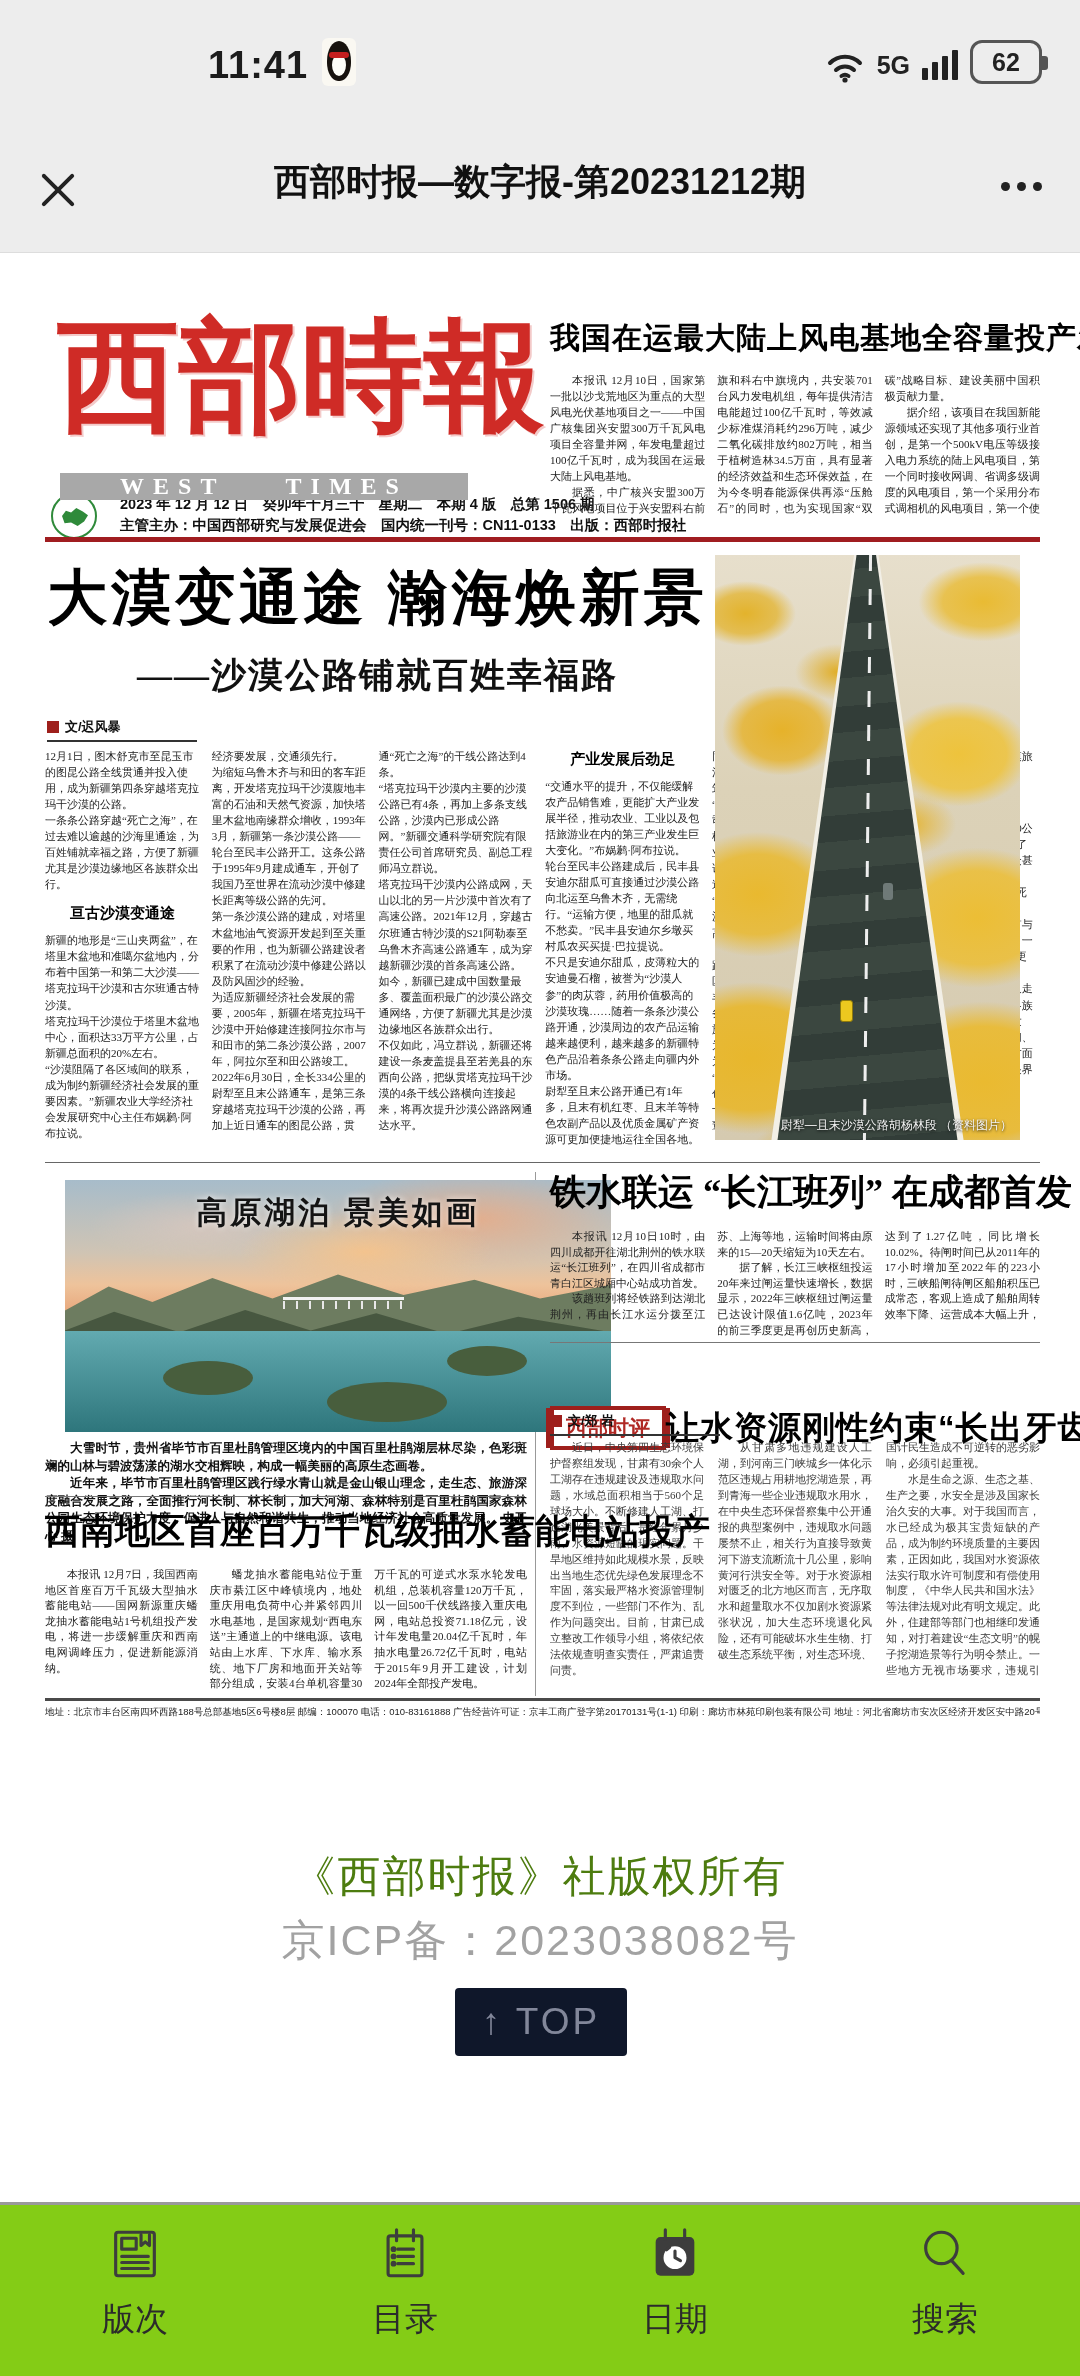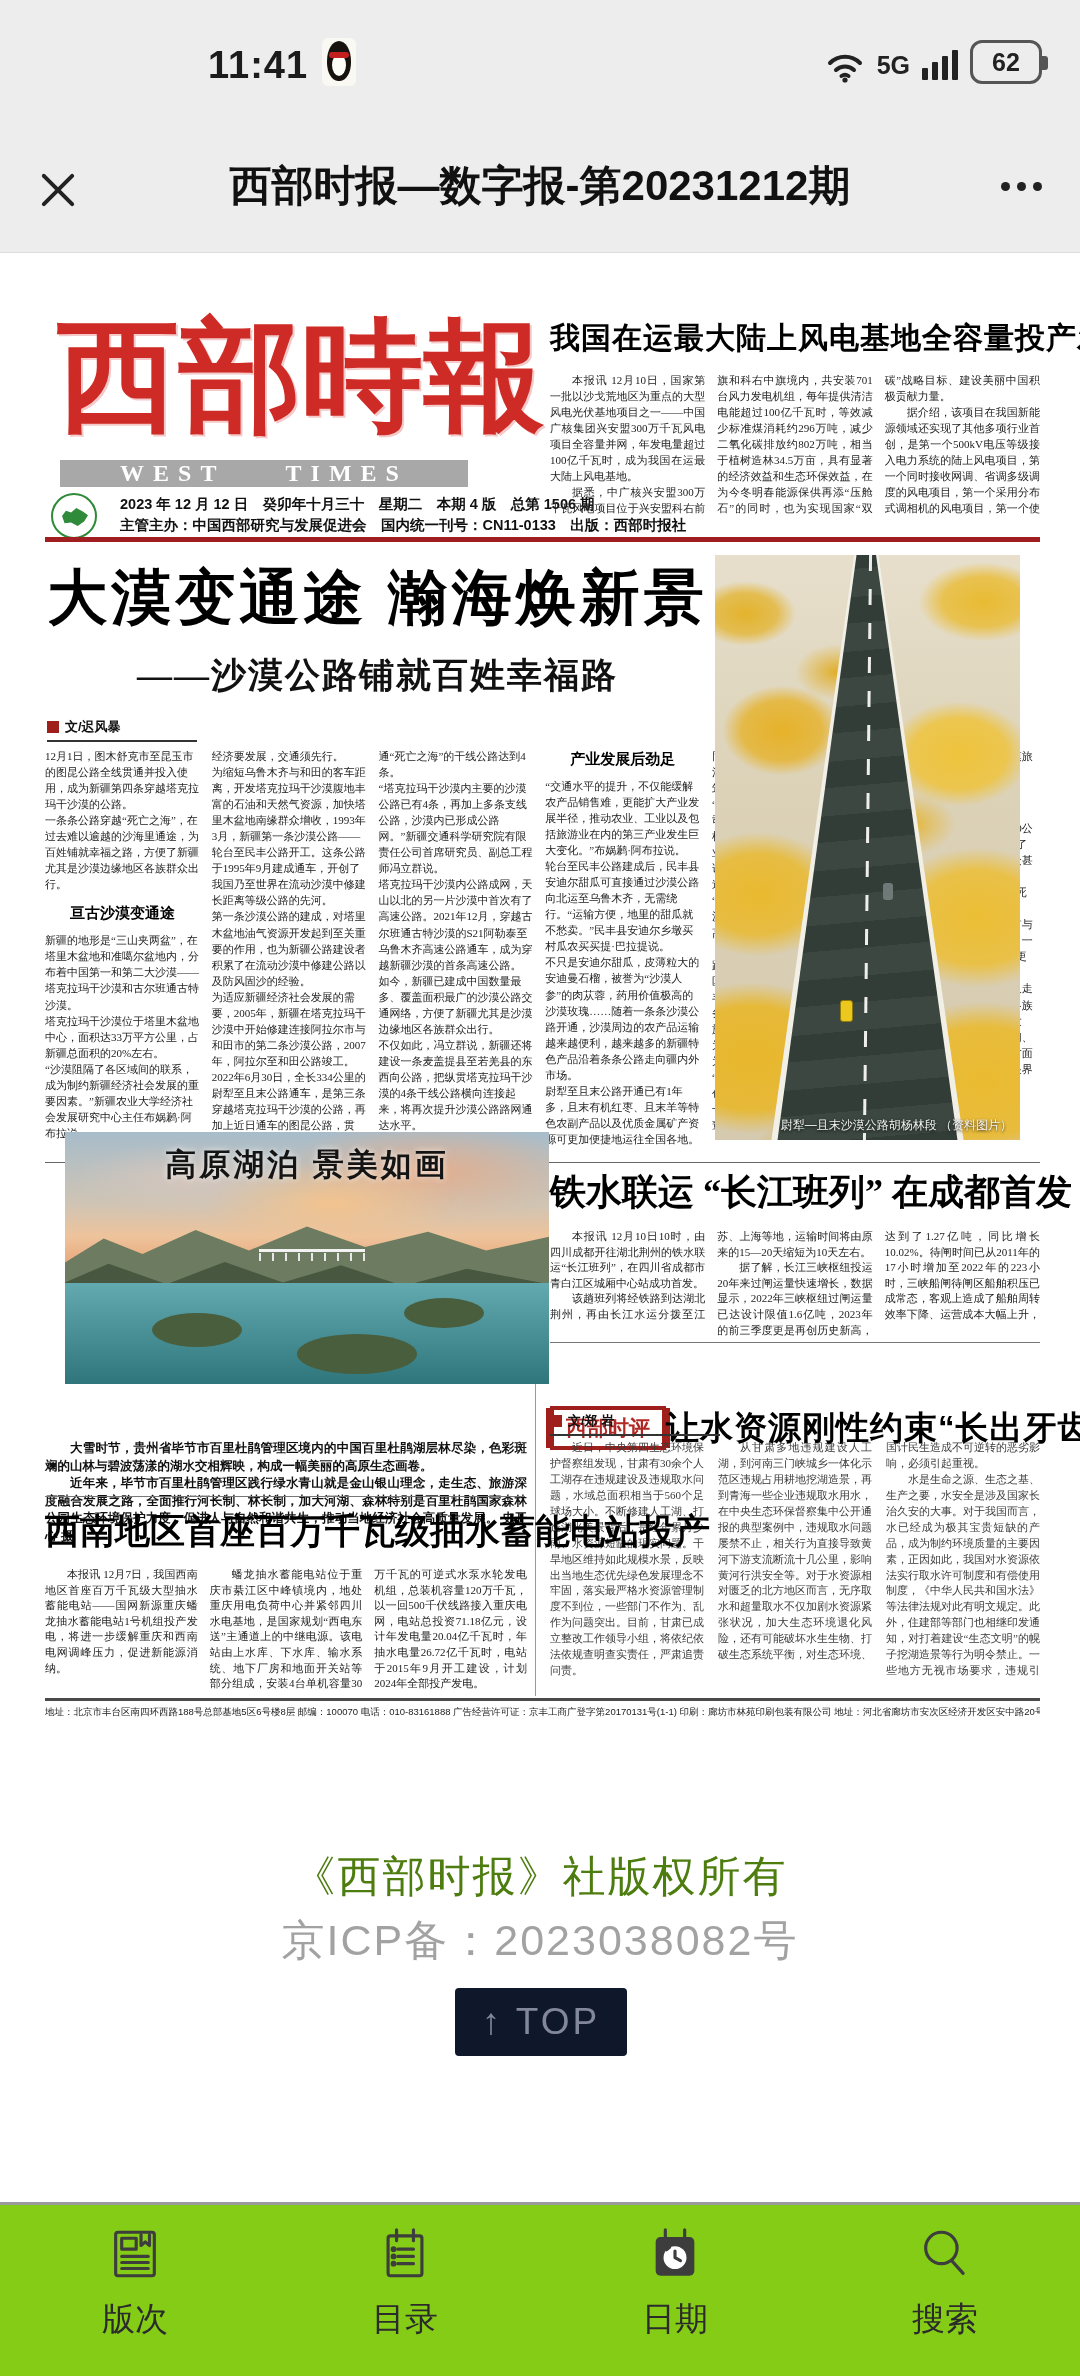--- a/index.html
+++ b/index.html
@@ -18,30 +18,30 @@
   .fiveg { font-size:25px; font-weight:700; color:#222; padding-bottom:4px; }
   .bars { display:flex; align-items:flex-end; gap:4px; padding-bottom:4px; }
   .bars i { display:block; width:6px; background:#222; border-radius:1px; }
   .battery { position:relative; width:72px; height:44px; border:3px solid #555; border-radius:12px; display:flex; align-items:center; justify-content:center; font-size:25px; font-weight:600; color:#222; background:#ededed; }
   .battery:after { content:""; position:absolute; right:-9px; top:13px; width:6px; height:14px; background:#555; border-radius:0 3px 3px 0; }
   .navrow { position:absolute; left:0; top:130px; width:1080px; height:120px; }
   .close { position:absolute; left:36px; top:38px; width:44px; height:44px; cursor:pointer; }
   .close i { position:absolute; left:0; top:20px; width:44px; height:4px; background:#222; border-radius:2px; }
   .close i:first-child { transform:rotate(45deg); }
   .close i:last-child { transform:rotate(-45deg); }
-  .navtitle { position:absolute; left:120px; right:120px; top:28px; text-align:center; font-size:42px; font-weight:700; color:#111; white-space:nowrap; overflow:hidden; }
+  .navtitle { position:absolute; left:120px; right:120px; top:28px; text-align:center; font-size:36px; font-weight:700; color:#111; white-space:nowrap; overflow:hidden; }
   .more { position:absolute; right:38px; top:52px; display:flex; gap:7px; cursor:pointer; }
   .more i { width:9px; height:9px; border-radius:50%; background:#222; }
 
   
   .newspaper { position:absolute; left:45px; top:300px; width:995px; height:1430px; background:#fff; color:#1a1a1a; }
 
   
   .calli { position:absolute; left:12px; top:10px; width:478px; font-family:"Liberation Serif", serif; font-weight:900; font-size:122px; line-height:1.1; color:#cf2b26; letter-spacing:0px; white-space:nowrap; z-index:2; text-shadow:2px 2px 0 rgba(207,43,38,.25); }
-  .wtbar { position:absolute; left:15px; top:160px; width:408px; height:27px; background:#a8a8a8; z-index:1; display:flex; align-items:center; justify-content:center; }
+  .wtbar { position:absolute; left:15px; top:173px; width:408px; height:27px; background:#a8a8a8; z-index:1; display:flex; align-items:center; justify-content:center; }
   .wtbar span { color:#fff; font-family:"Liberation Serif", serif; font-weight:700; font-size:24px; letter-spacing:9px; word-spacing:46px; white-space:nowrap; }
   .seal { position:absolute; left:6px; top:193px; width:46px; height:46px; border:2px solid #2f8a3a; border-radius:50%; }
   .seal i { position:absolute; left:9px; top:13px; width:26px; height:18px; background:#2f8a3a; clip-path:polygon(0 45%,15% 15%,35% 25%,55% 0,80% 20%,100% 40%,85% 75%,60% 100%,35% 80%,10% 85%); }
   .mhline1 { position:absolute; left:75px; top:195px; width:420px; font-size:14.5px; font-weight:700; color:#111; white-space:nowrap; }
   .mhline2 { position:absolute; left:75px; top:216px; width:420px; font-size:14.5px; font-weight:700; color:#111; white-space:nowrap; }
   .redrule { position:absolute; left:0; top:237px; width:995px; height:5px; background:#a01d20; }
 
   
   .wind { position:absolute; left:505px; top:18px; width:490px; }
   .wind h2 { font-family:"Liberation Serif", serif; font-size:30px; font-weight:900; letter-spacing:1px; color:#000; text-align:center; margin-bottom:14px; white-space:nowrap; }
@@ -82,21 +82,21 @@
   .photo-cap { position:absolute; left:0; right:8px; bottom:6px; text-align:right; font-size:12px; color:#f3f3f3; text-shadow:0 1px 3px rgba(0,0,0,.9); }
 
   
   .hr1 { position:absolute; left:0; top:862px; width:995px; height:1px; background:#666; }
   .vmid { position:absolute; left:490px; top:872px; width:1px; height:524px; background:#999; }
   .hr-rail { position:absolute; left:505px; top:1042px; width:490px; height:1px; background:#777; }
   .hr-lake { position:absolute; left:0; top:1196px; width:480px; height:1px; background:#777; }
   .paper-bottom { position:absolute; left:0; top:1398px; width:995px; border-top:3px solid #4a4a4a; padding-top:5px; font-size:9.5px; color:#222; white-space:nowrap; overflow:hidden; }
 
   
-  .lake { position:absolute; left:20px; top:832px; width:484px; height:252px; overflow:hidden; background:#8fb0c0; }
+  .lake { position:absolute; left:20px; top:880px; width:546px; height:252px; overflow:hidden; background:#8fb0c0; }
   .sky { position:absolute; left:0; top:0; width:100%; height:52%;
     background-image:
       radial-gradient(ellipse 180px 60px at 55% 55%, rgba(245,195,140,.95), transparent 70%),
       radial-gradient(ellipse 220px 70px at 75% 30%, rgba(236,170,130,.8), transparent 70%),
       radial-gradient(ellipse 160px 50px at 25% 35%, rgba(220,200,190,.7), transparent 70%),
       linear-gradient(#a7bcca 0%, #cfc4b4 55%, #eec39b 80%, #e8a97e 100%); }
   .mback { position:absolute; left:0; top:28%; width:100%; height:34%; background:#6d7c60;
     clip-path:polygon(0 70%,8% 42%,16% 60%,27% 32%,38% 56%,50% 28%,62% 52%,75% 34%,87% 56%,100% 40%,100% 100%,0 100%); }
   .mfront { position:absolute; left:0; top:40%; width:100%; height:34%; background:#475740;
     clip-path:polygon(0 58%,9% 36%,21% 60%,33% 34%,45% 58%,57% 38%,70% 62%,83% 42%,100% 60%,100% 100%,0 100%); }

